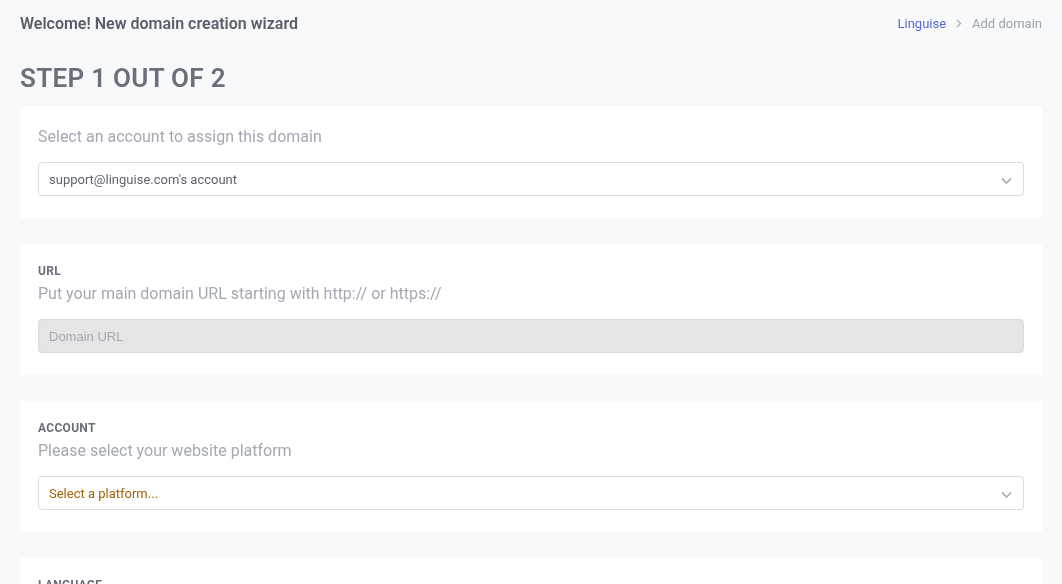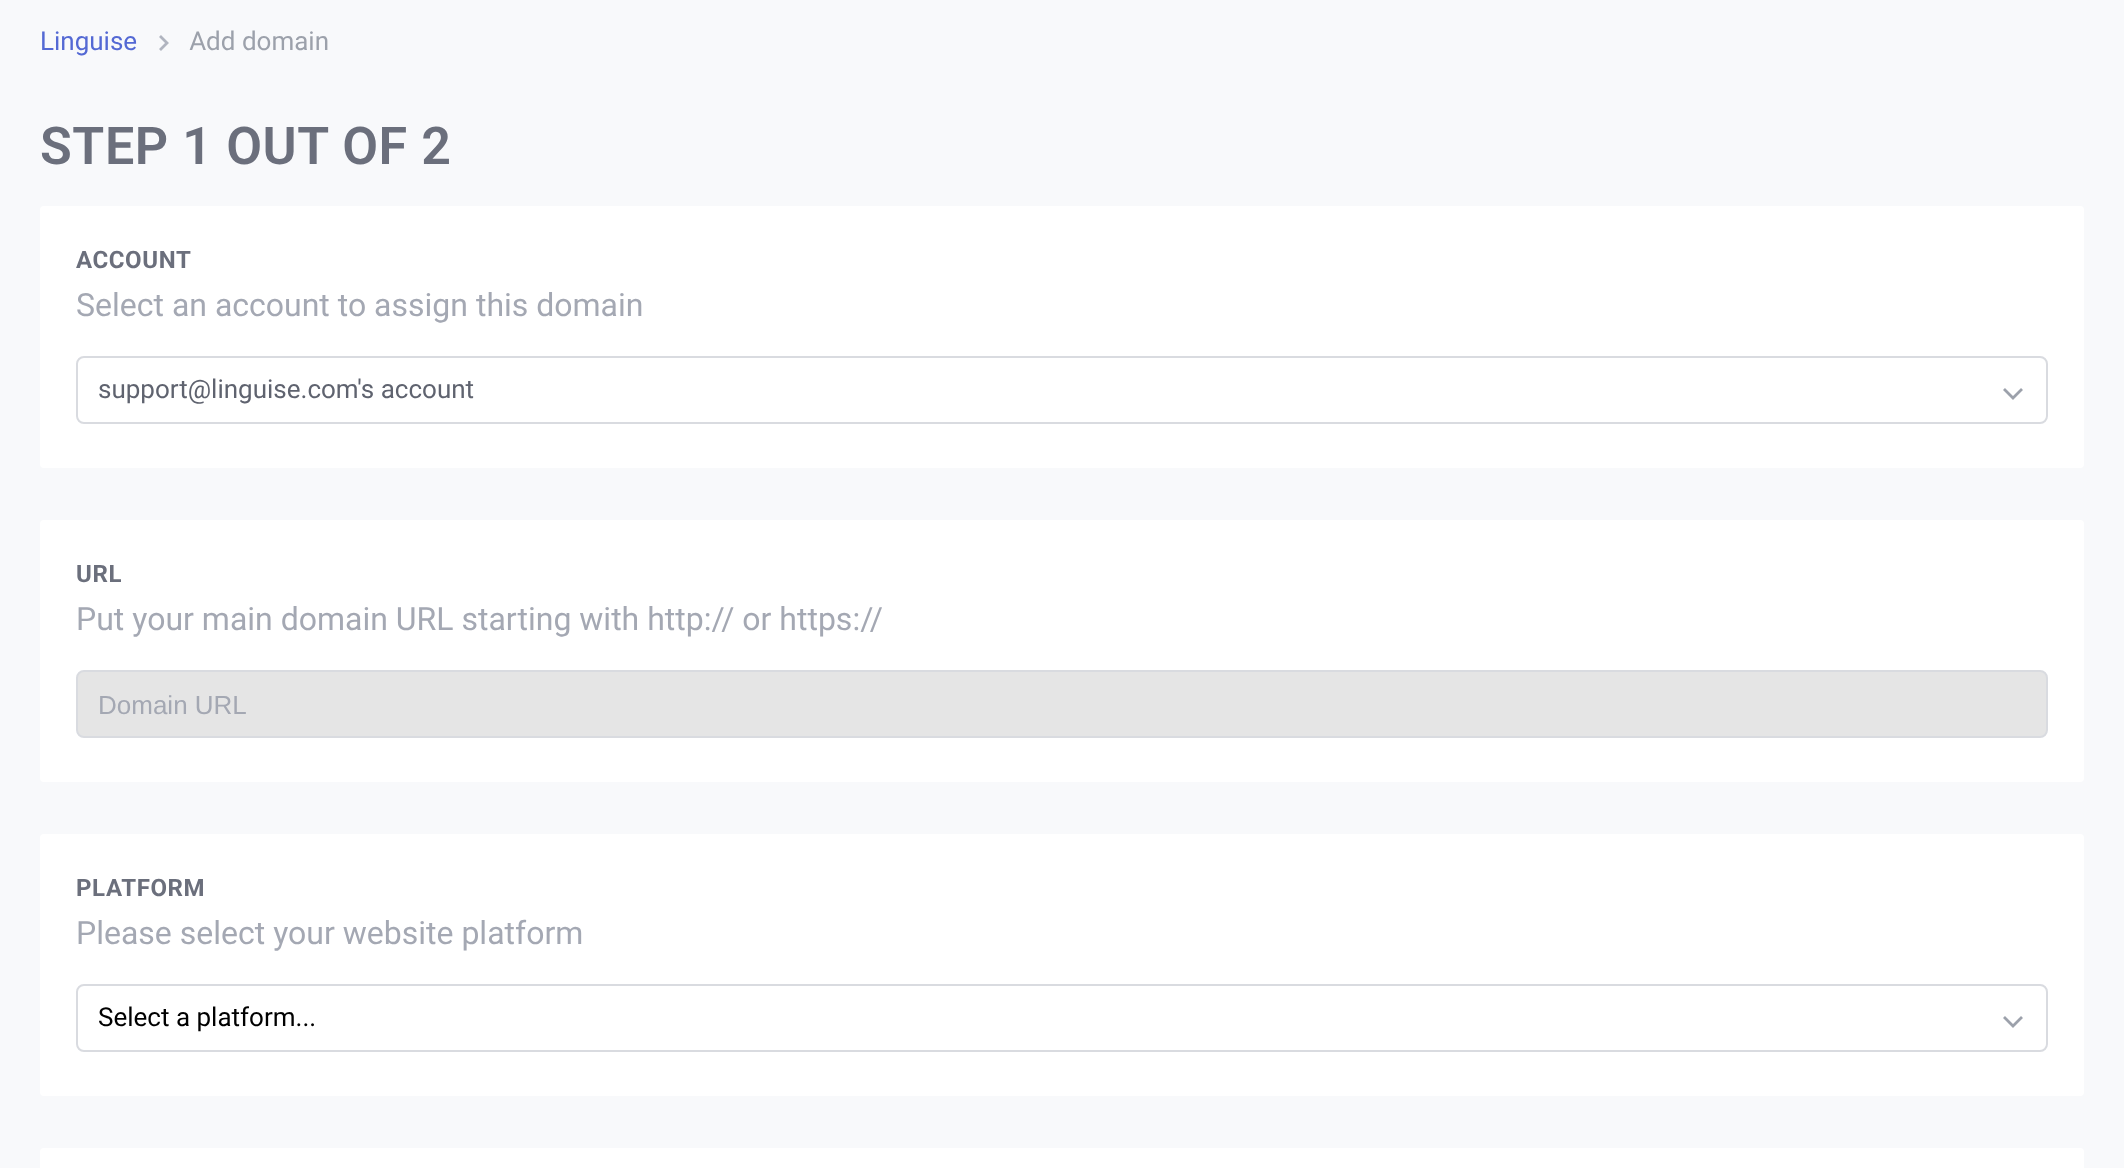--- a/index.html
+++ b/index.html
@@ -79,21 +79,21 @@
       border-radius: 4px;
       background: #fff;
       padding: 0 34px 0 10px;
       font-size: 13px;
       color: #5f636f;
       display: flex;
       align-items: center;
       cursor: pointer;
     }
     .select-placeholder {
-      color: #000000;
+      color: #a16207;
     }
     .chevron {
       position: absolute;
       right: 12px;
       top: 50%;
       transform: translateY(-50%);
       pointer-events: none;
     }
     .text-input {
       width: 100%;
@@ -107,56 +107,56 @@
       outline: none;
     }
     .text-input::placeholder {
       color: #a4a8b3;
     }
   </style>
 </head>
 <body>
 
 <div class="header">
+  <div class="welcome-title">Welcome! New domain creation wizard</div>
   <div class="breadcrumb">
     <span class="breadcrumb-link">Linguise</span>
     <span class="breadcrumb-sep">
       <svg width="6" height="9" viewBox="0 0 6 9">
           <path d="M1 1 L4.5 4.5 L1 8" stroke="#b0b4bf" stroke-width="1.4" fill="none"></path>
         </svg>
     </span>
     <span class="breadcrumb-current">Add domain</span>
   </div>
 </div>
 
 <div class="step-title">STEP 1 OUT OF 2</div>
 
 <div class="card">
-  <div class="section-label">ACCOUNT</div>
   <div class="section-help">Select an account to assign this domain</div>
   <div class="select-wrap">
     <div class="select-box">
       <span>support@linguise.com's account</span>
     </div>
     <span class="chevron">
       <svg width="11" height="7" viewBox="0 0 11 7">
           <path d="M1 1 L5.5 5.5 L10 1" stroke="#9ca1ab" stroke-width="1.4" fill="none"></path>
         </svg>
     </span>
   </div>
 </div>
 
 <div class="card">
   <div class="section-label">URL</div>
   <div class="section-help">Put your main domain URL starting with http:// or https://</div>
   <input type="text" class="text-input" placeholder="Domain URL" style="">
 </div>
 
 <div class="card">
-  <div class="section-label">PLATFORM</div>
+  <div class="section-label">ACCOUNT</div>
   <div class="section-help">Please select your website platform</div>
   <div class="select-wrap">
     <div class="select-box">
       <span class="select-placeholder">Select a platform...</span>
     </div>
     <span class="chevron">
       <svg width="11" height="7" viewBox="0 0 11 7">
           <path d="M1 1 L5.5 5.5 L10 1" stroke="#9ca1ab" stroke-width="1.4" fill="none"></path>
         </svg>
     </span>

